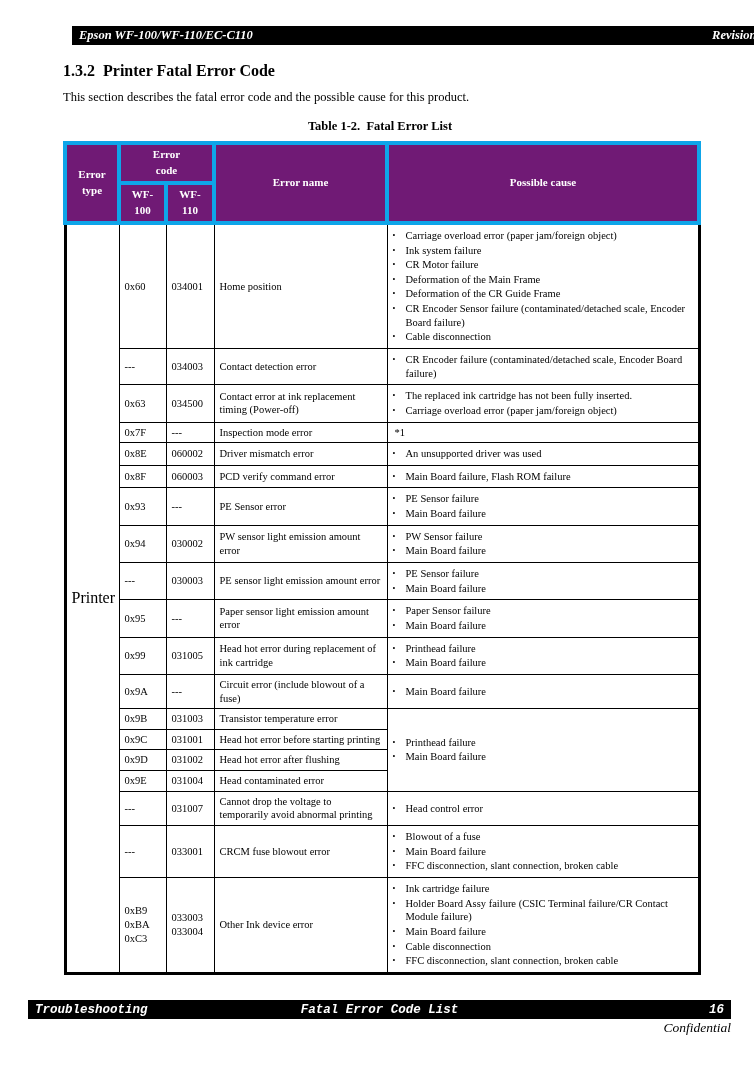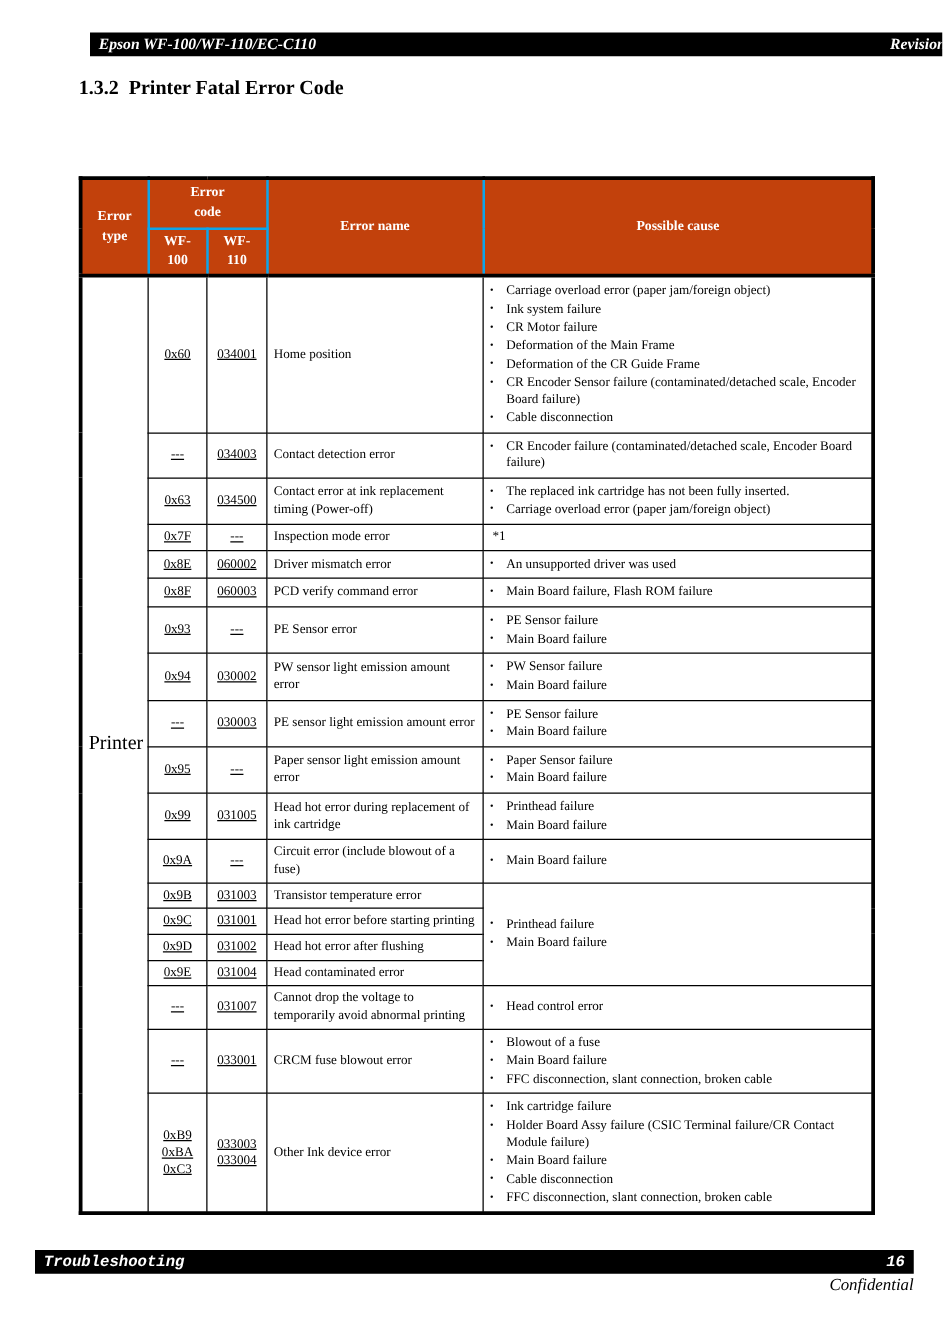--- a/index.html
+++ b/index.html
@@ -65,25 +65,25 @@
   table.fatal {
     position: absolute;
     top: 141px; left: 63px;
     width: 634px;
     border-collapse: collapse;
     border: 3px solid #000;
     font-size: 10.5px;
     table-layout: fixed;
   }
   table.fatal th {
-    background: #c2410c;
+    background: #701a75;
     color: #fff;
     font-size: 11px;
     font-weight: bold;
-    border: 2px solid #0ea5e9;
+    border: 4px solid #0ea5e9;
     text-align: center;
     vertical-align: middle;
     white-space: pre-line;
     line-height: 1.45;
     padding: 2px;
   }
   table.fatal thead tr:first-child th { height: 40px; }
   table.fatal thead tr:last-child  th { height: 34px; }
   table.fatal td {
     border: 1px solid #000;
@@ -92,23 +92,21 @@
     line-height: 1.3;
   }
   table.fatal tbody tr:first-child td { border-top: 3px solid #000; }
   td.type-cell {
     vertical-align: top;
     text-align: left;
     padding: 5px 4px;
     font-size: 16px;
   }
   td.code-cell {
-    text-align: center;
     white-space: pre-line;
-    text-decoration: underline;
   }
   td.name-cell { text-align: left; }
   td.cause-cell { text-align: left; padding-left: 8px; }
   .cause-item {
     padding-left: 13px;
     text-indent: -13px;
     margin: 1px 0;
   }
   .cause-item .blt {
     font-size: 8px;
@@ -131,20 +129,22 @@
 <body>
 
 <div class="page">
 
   <div class="bar bar-header">
     <span>Epson WF-100/WF-110/EC-C110</span>
     <span>Revision F</span>
   </div>
 
   <div class="section-title">1.3.2  Printer Fatal Error Code</div>
+  <div class="intro">This section describes the fatal error code and the possible cause for this product.</div>
+  <div class="table-caption">Table 1-2.  Fatal Error List</div>
 
   <table class="fatal">
     <colgroup>
       <col style="width:54px">
       <col style="width:47px">
       <col style="width:48px">
       <col style="width:173px">
       <col style="width:312px">
     </colgroup>
     <thead>
@@ -328,18 +328,19 @@
             <div class="cause-item"><span class="blt">•</span>Main Board failure</div>
             <div class="cause-item"><span class="blt">•</span>Cable disconnection</div>
             <div class="cause-item"><span class="blt">•</span>FFC disconnection, slant connection, broken cable</div>
           </td>
         </tr>
       </tbody>
   </table>
 
   <div class="bar bar-footer">
     <span>Troubleshooting</span>
+    <span class="bar-center">Fatal Error Code List</span>
     <span>16</span>
   </div>
 
   <div class="confidential">Confidential</div>
 
 </div>
 
 </body></html>

